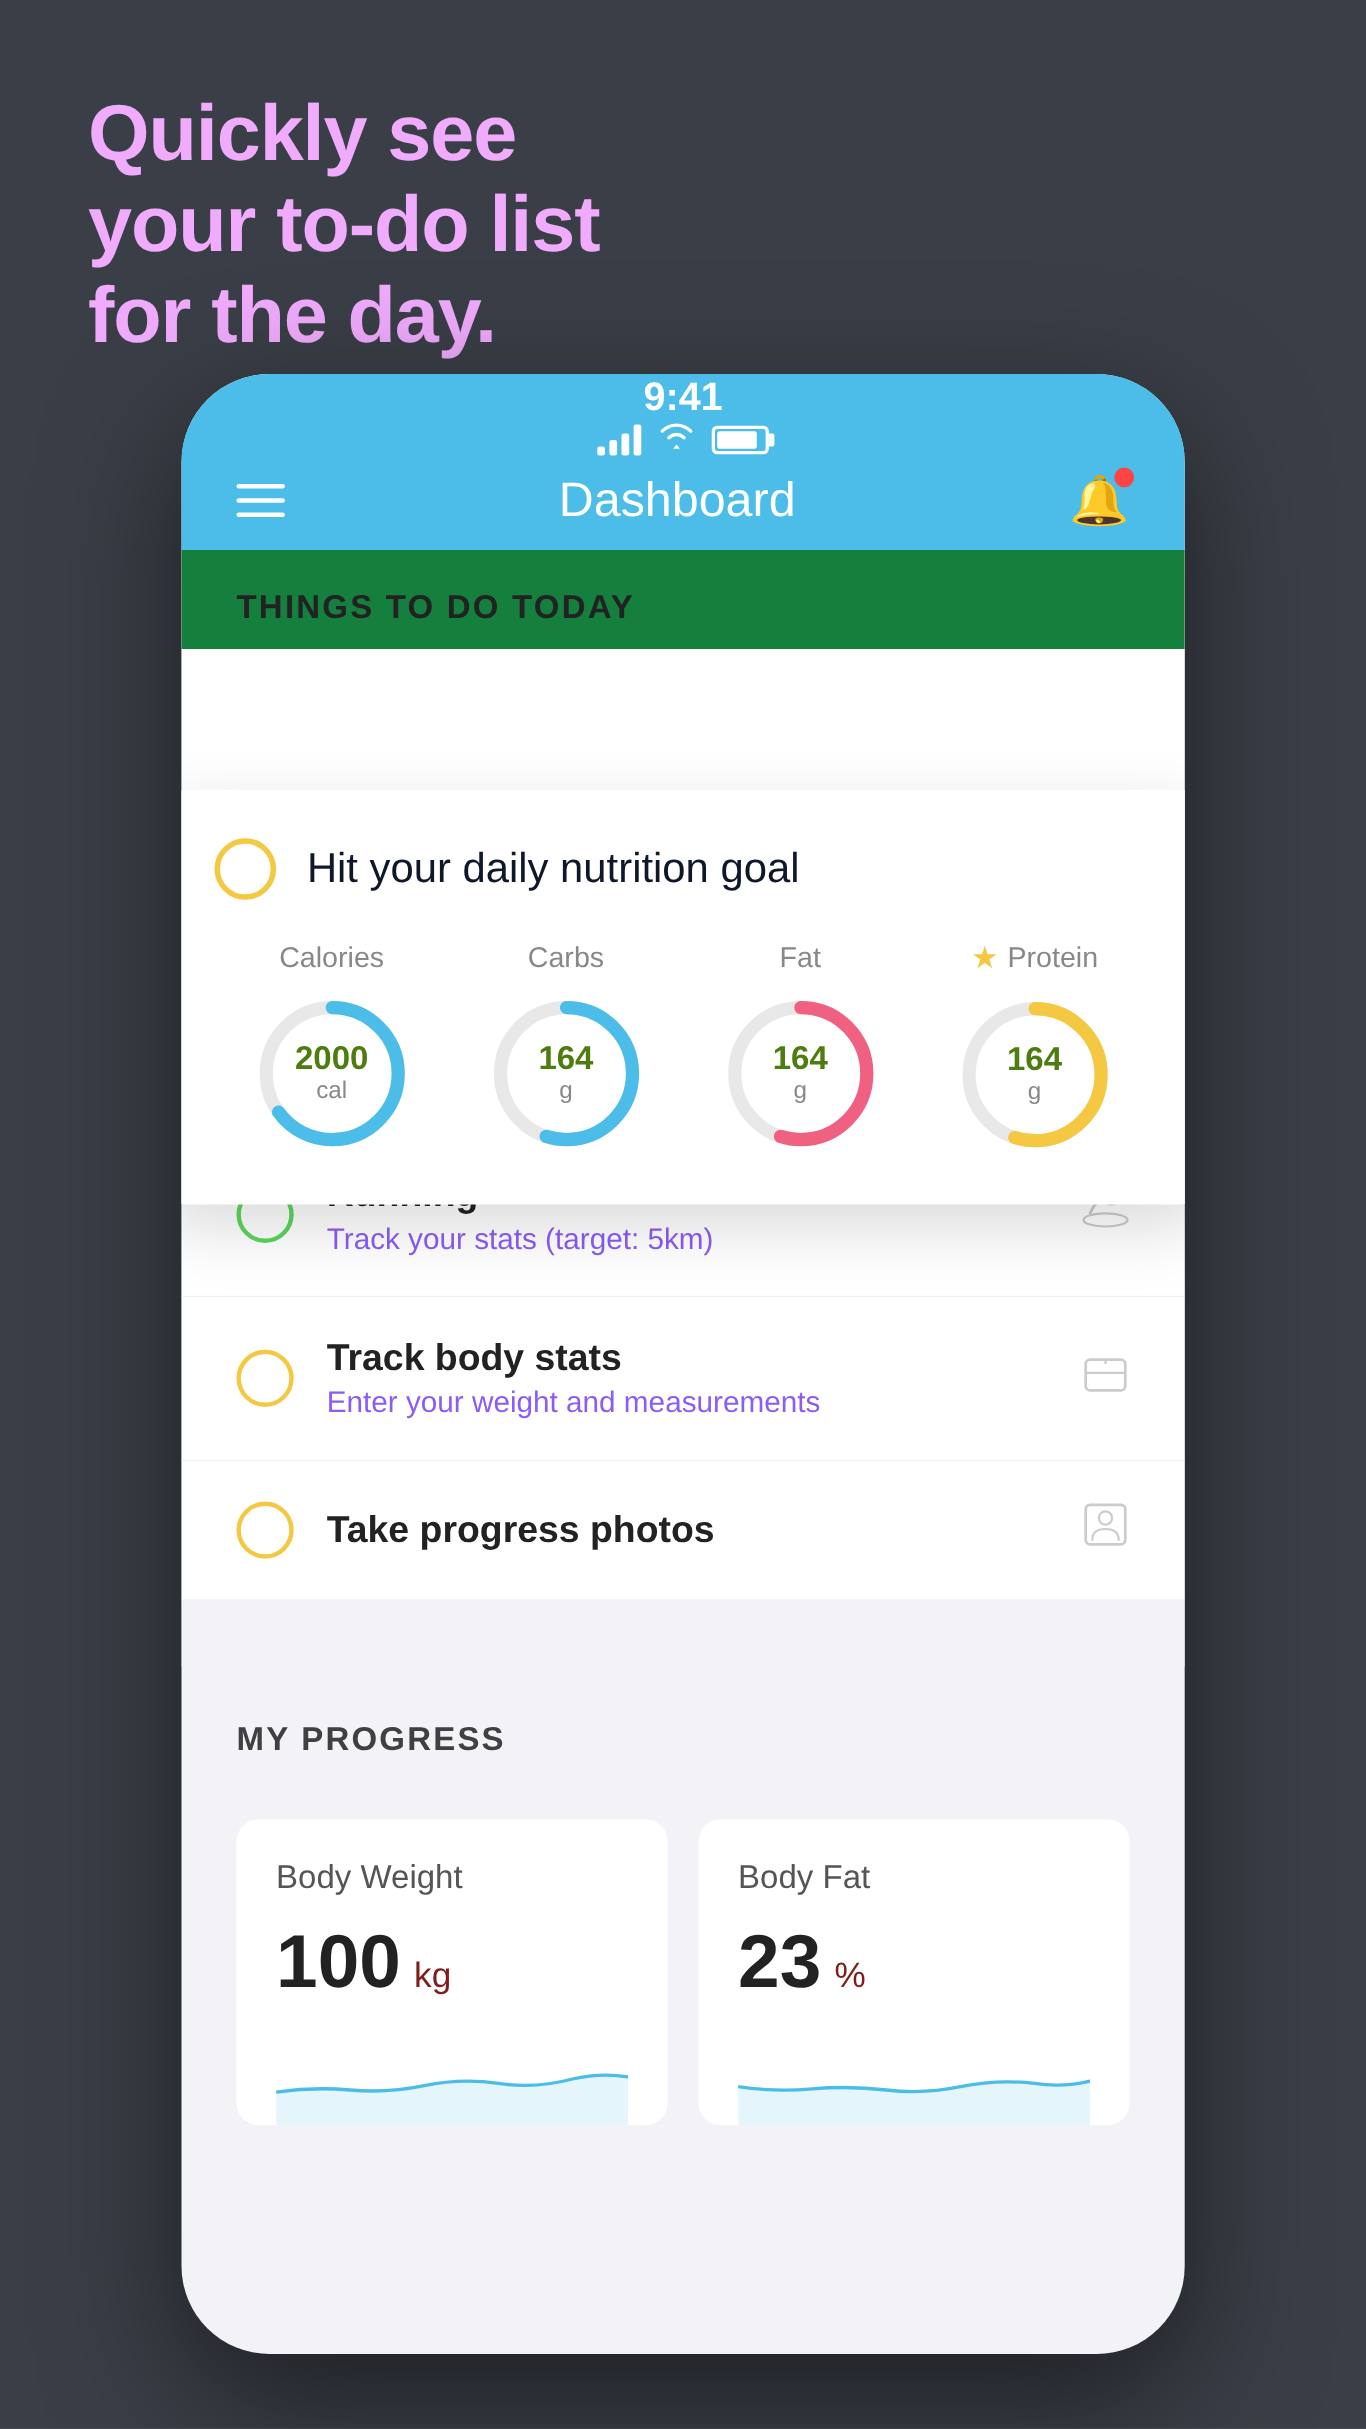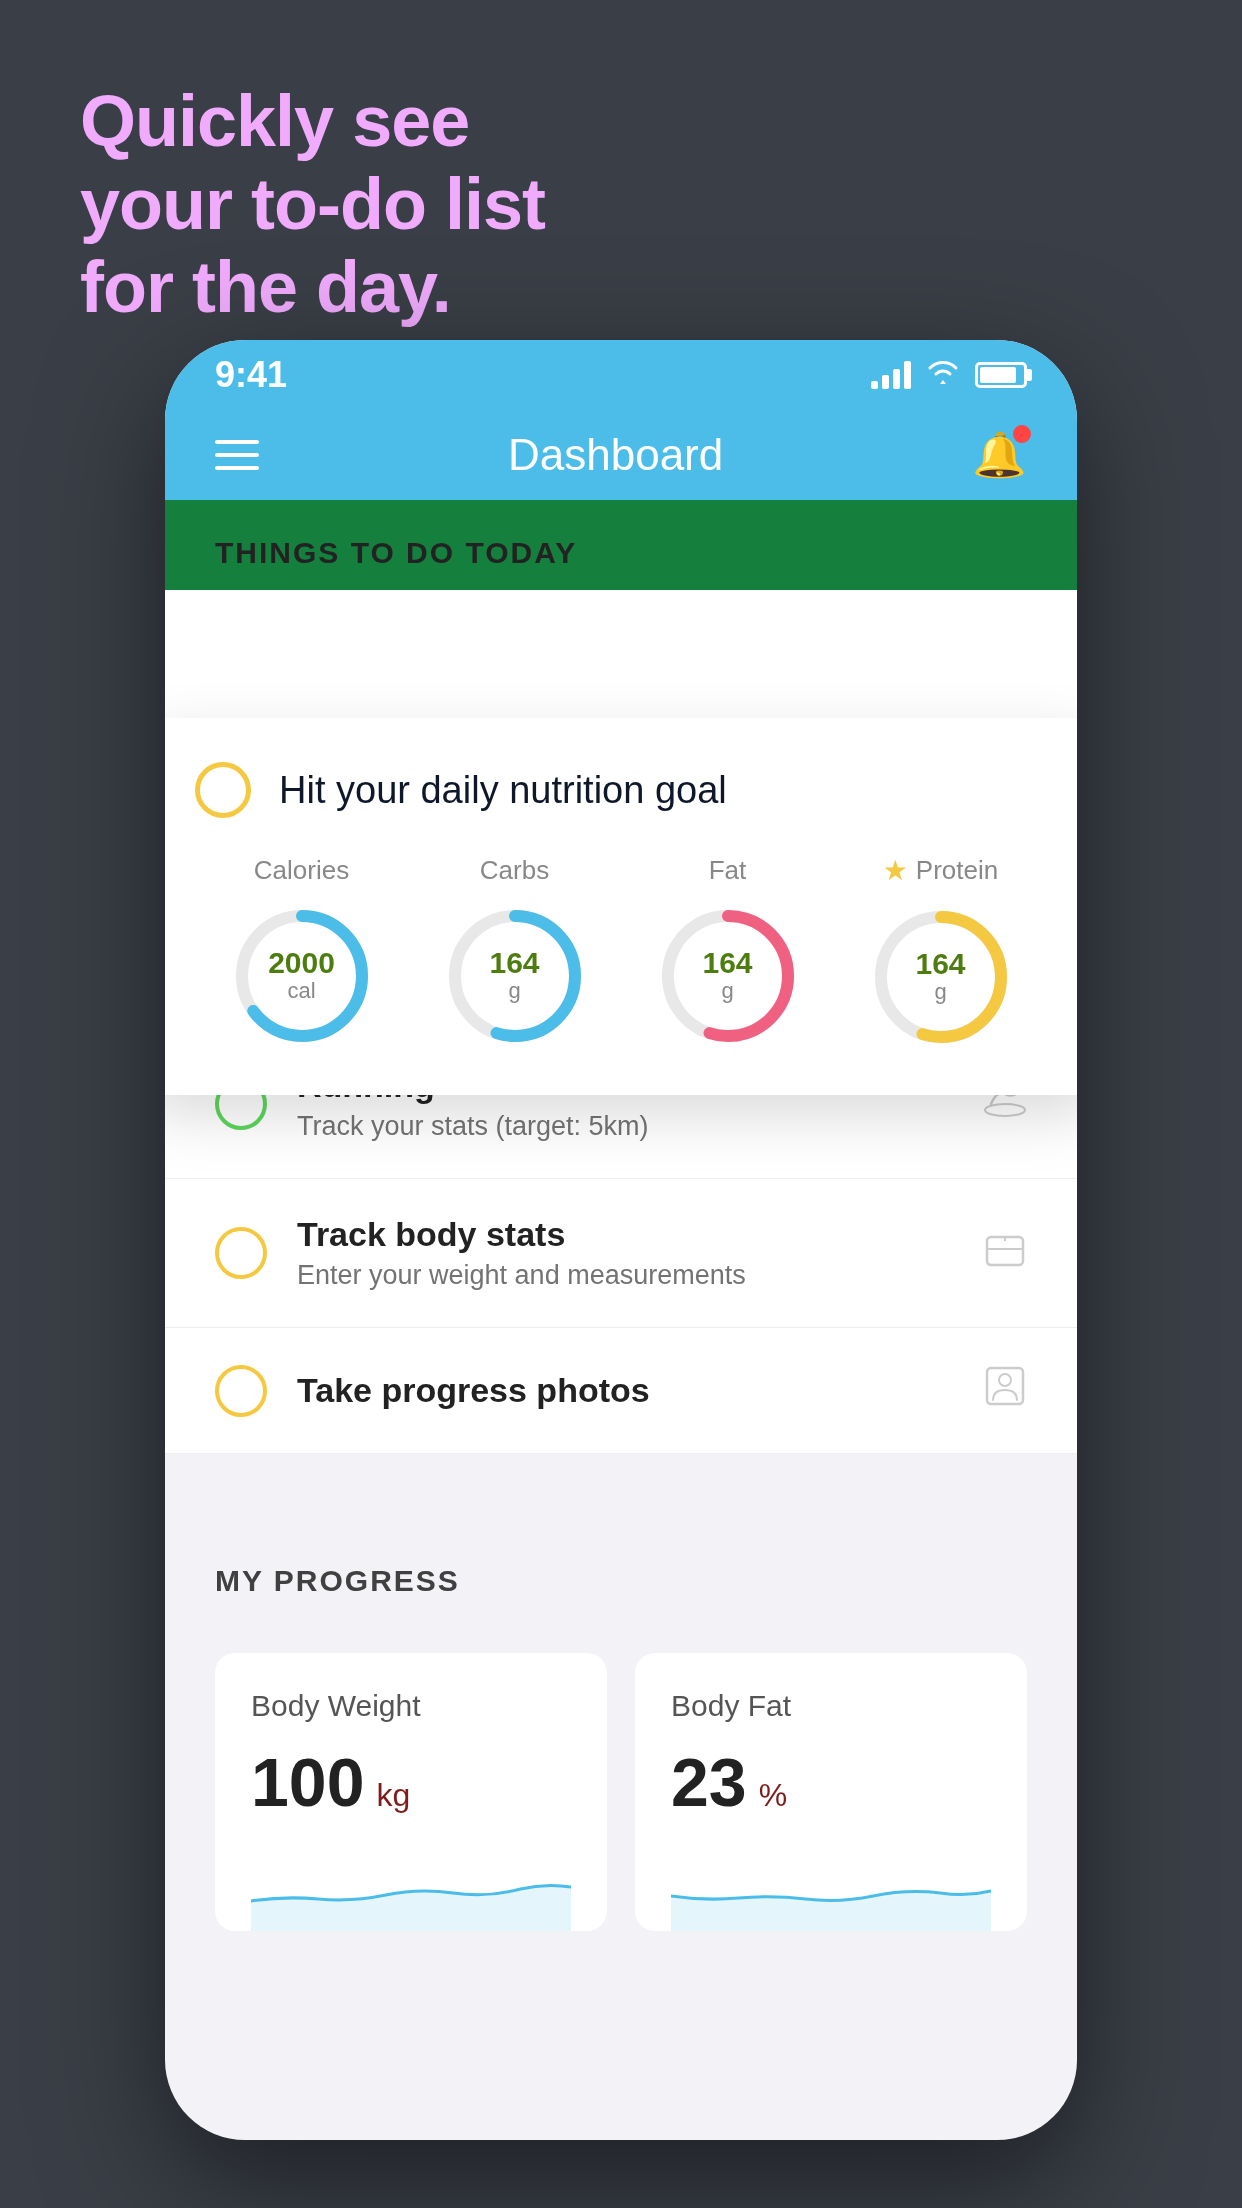--- a/index.html
+++ b/index.html
@@ -47,20 +47,21 @@
     }
 
     
     .status-bar {
       background: #4bbde8;
       height: 70px;
       display: flex;
       align-items: center;
       justify-content: space-between;
       padding: 0 50px;
+      flex-direction: column;
     }
 
     .status-time {
       color: #ffffff;
       font-size: 36px;
       font-weight: 600;
     }
 
     .status-icons {
       display: flex;
@@ -298,21 +299,21 @@
     }
 
     .todo-title {
       font-size: 34px;
       font-weight: 600;
       color: #222;
     }
 
     .todo-sub {
       font-size: 27px;
-      color: #737373;
+      color: #8b5cf6;
       margin-top: 6px;
     }
 
     .todo-icon {
       font-size: 40px;
       color: #ccc;
     }
 
     
     .progress-section {

